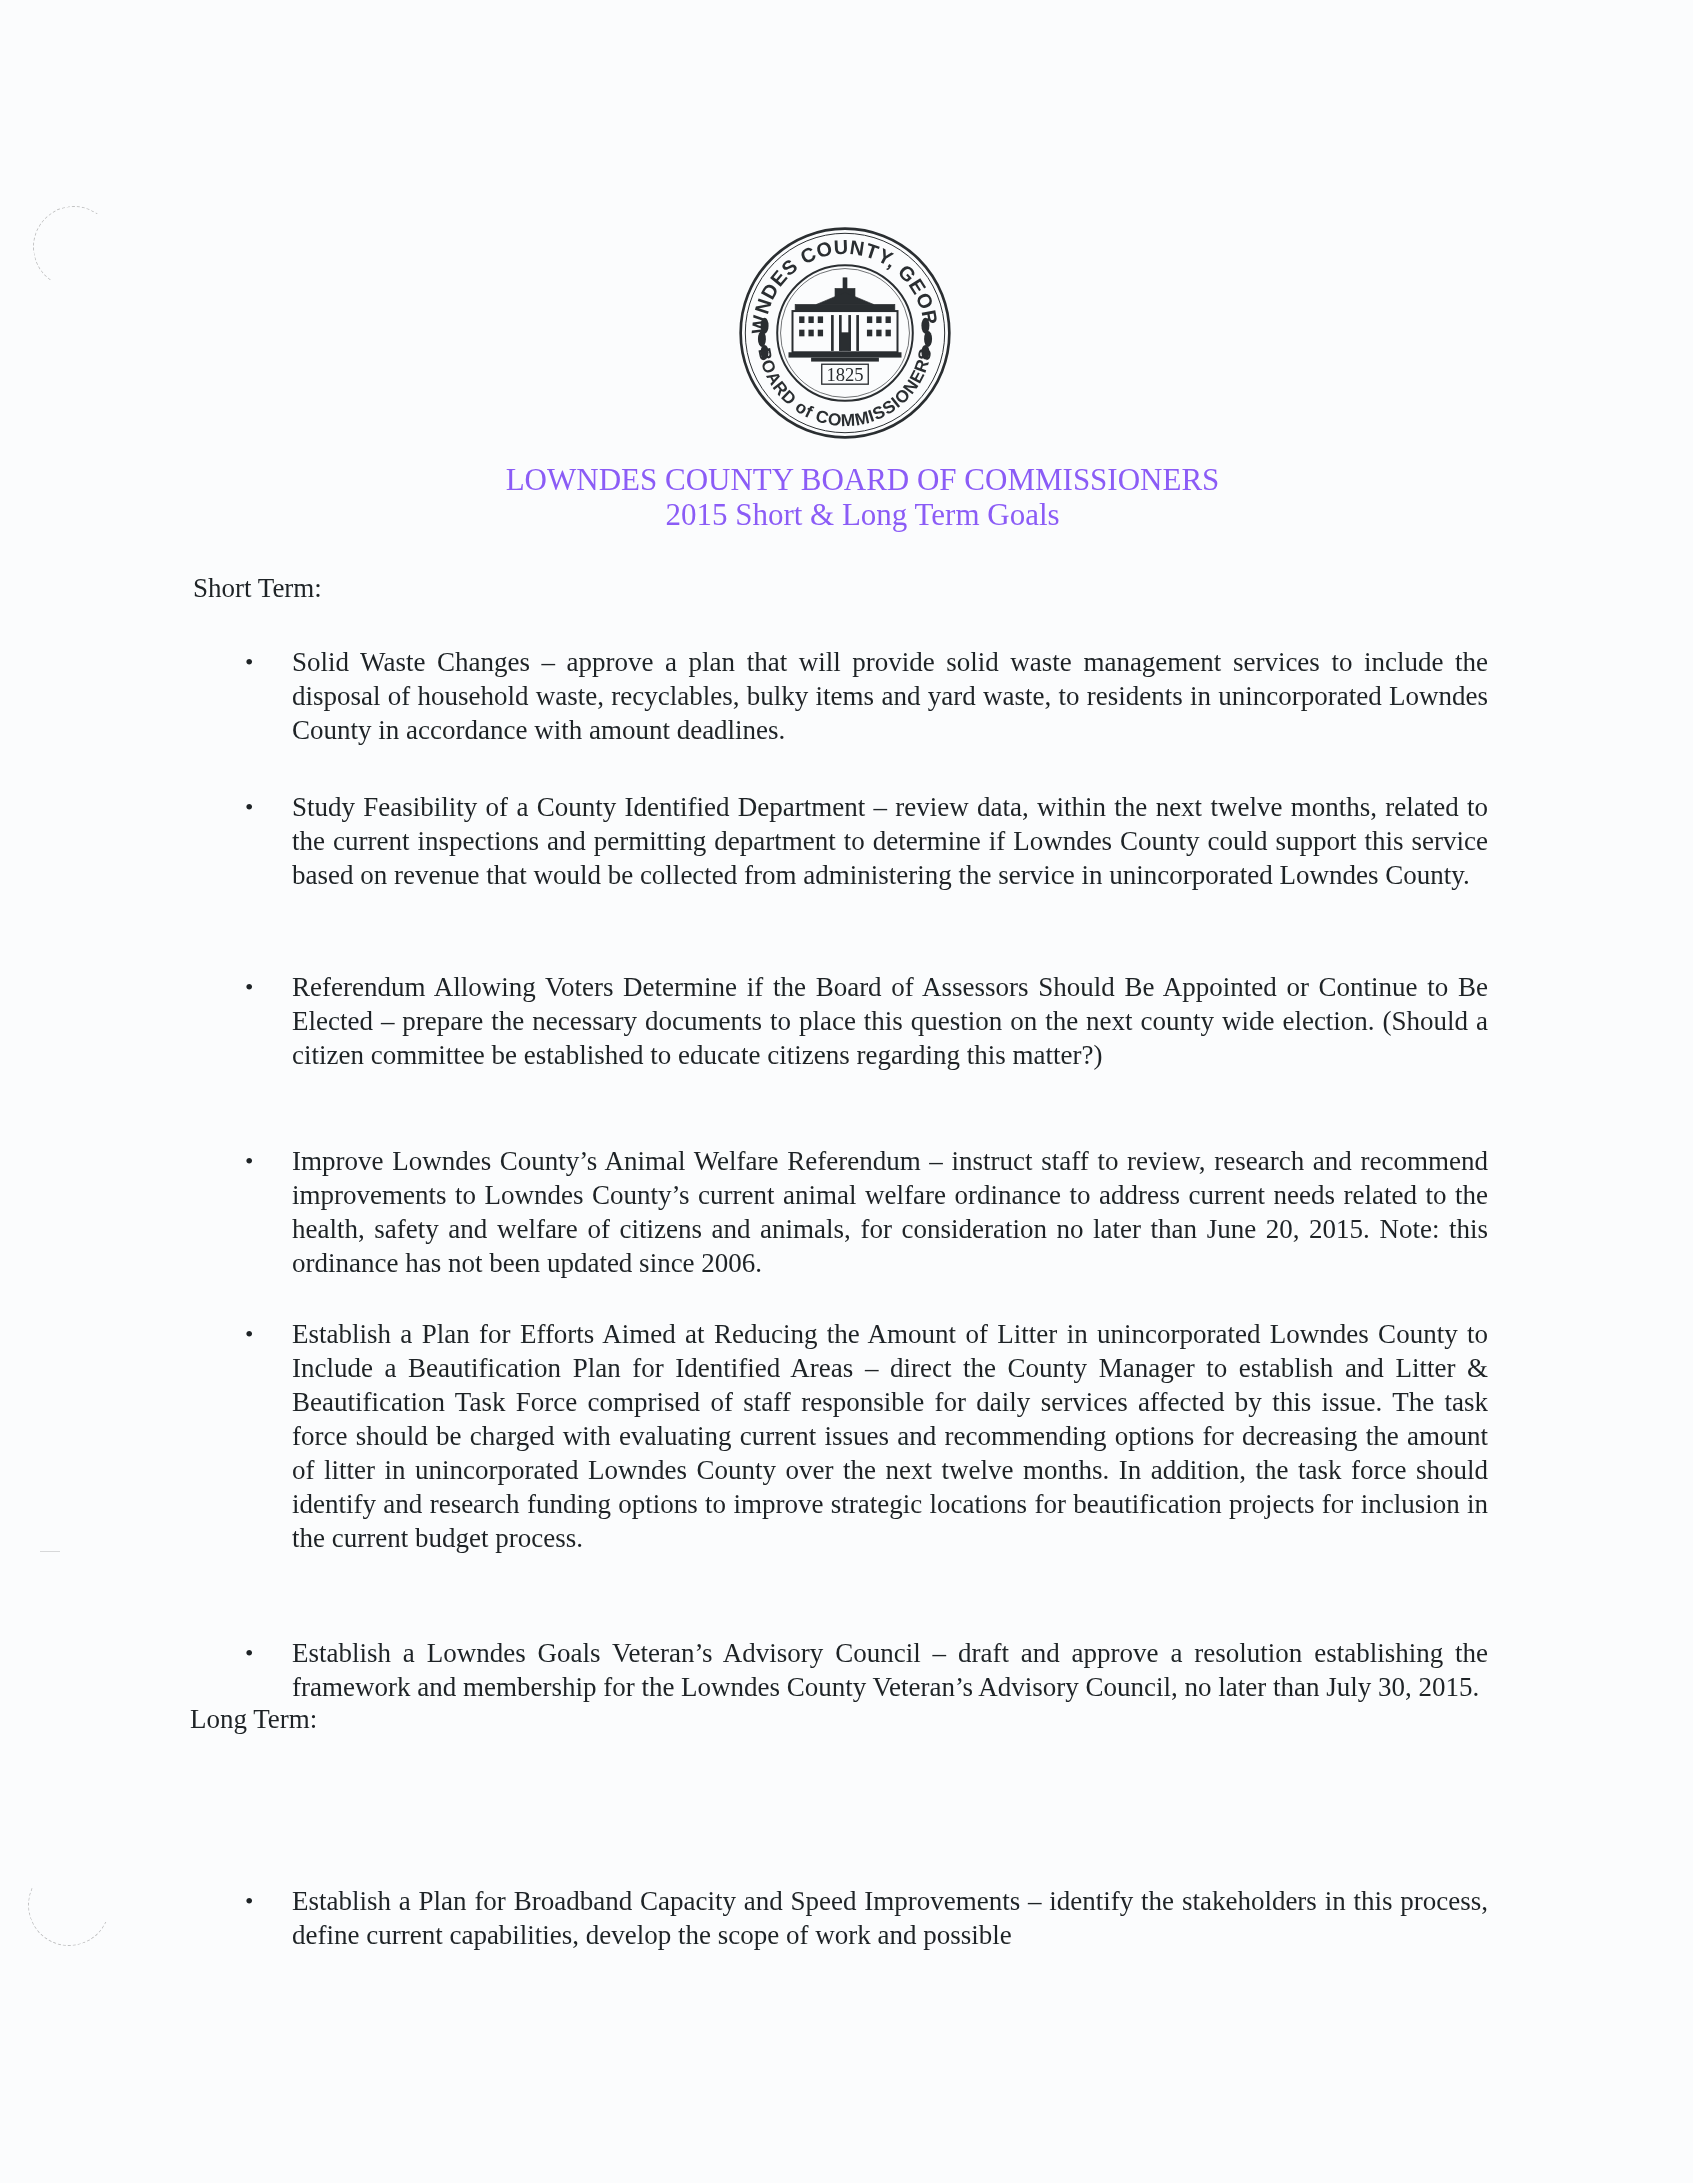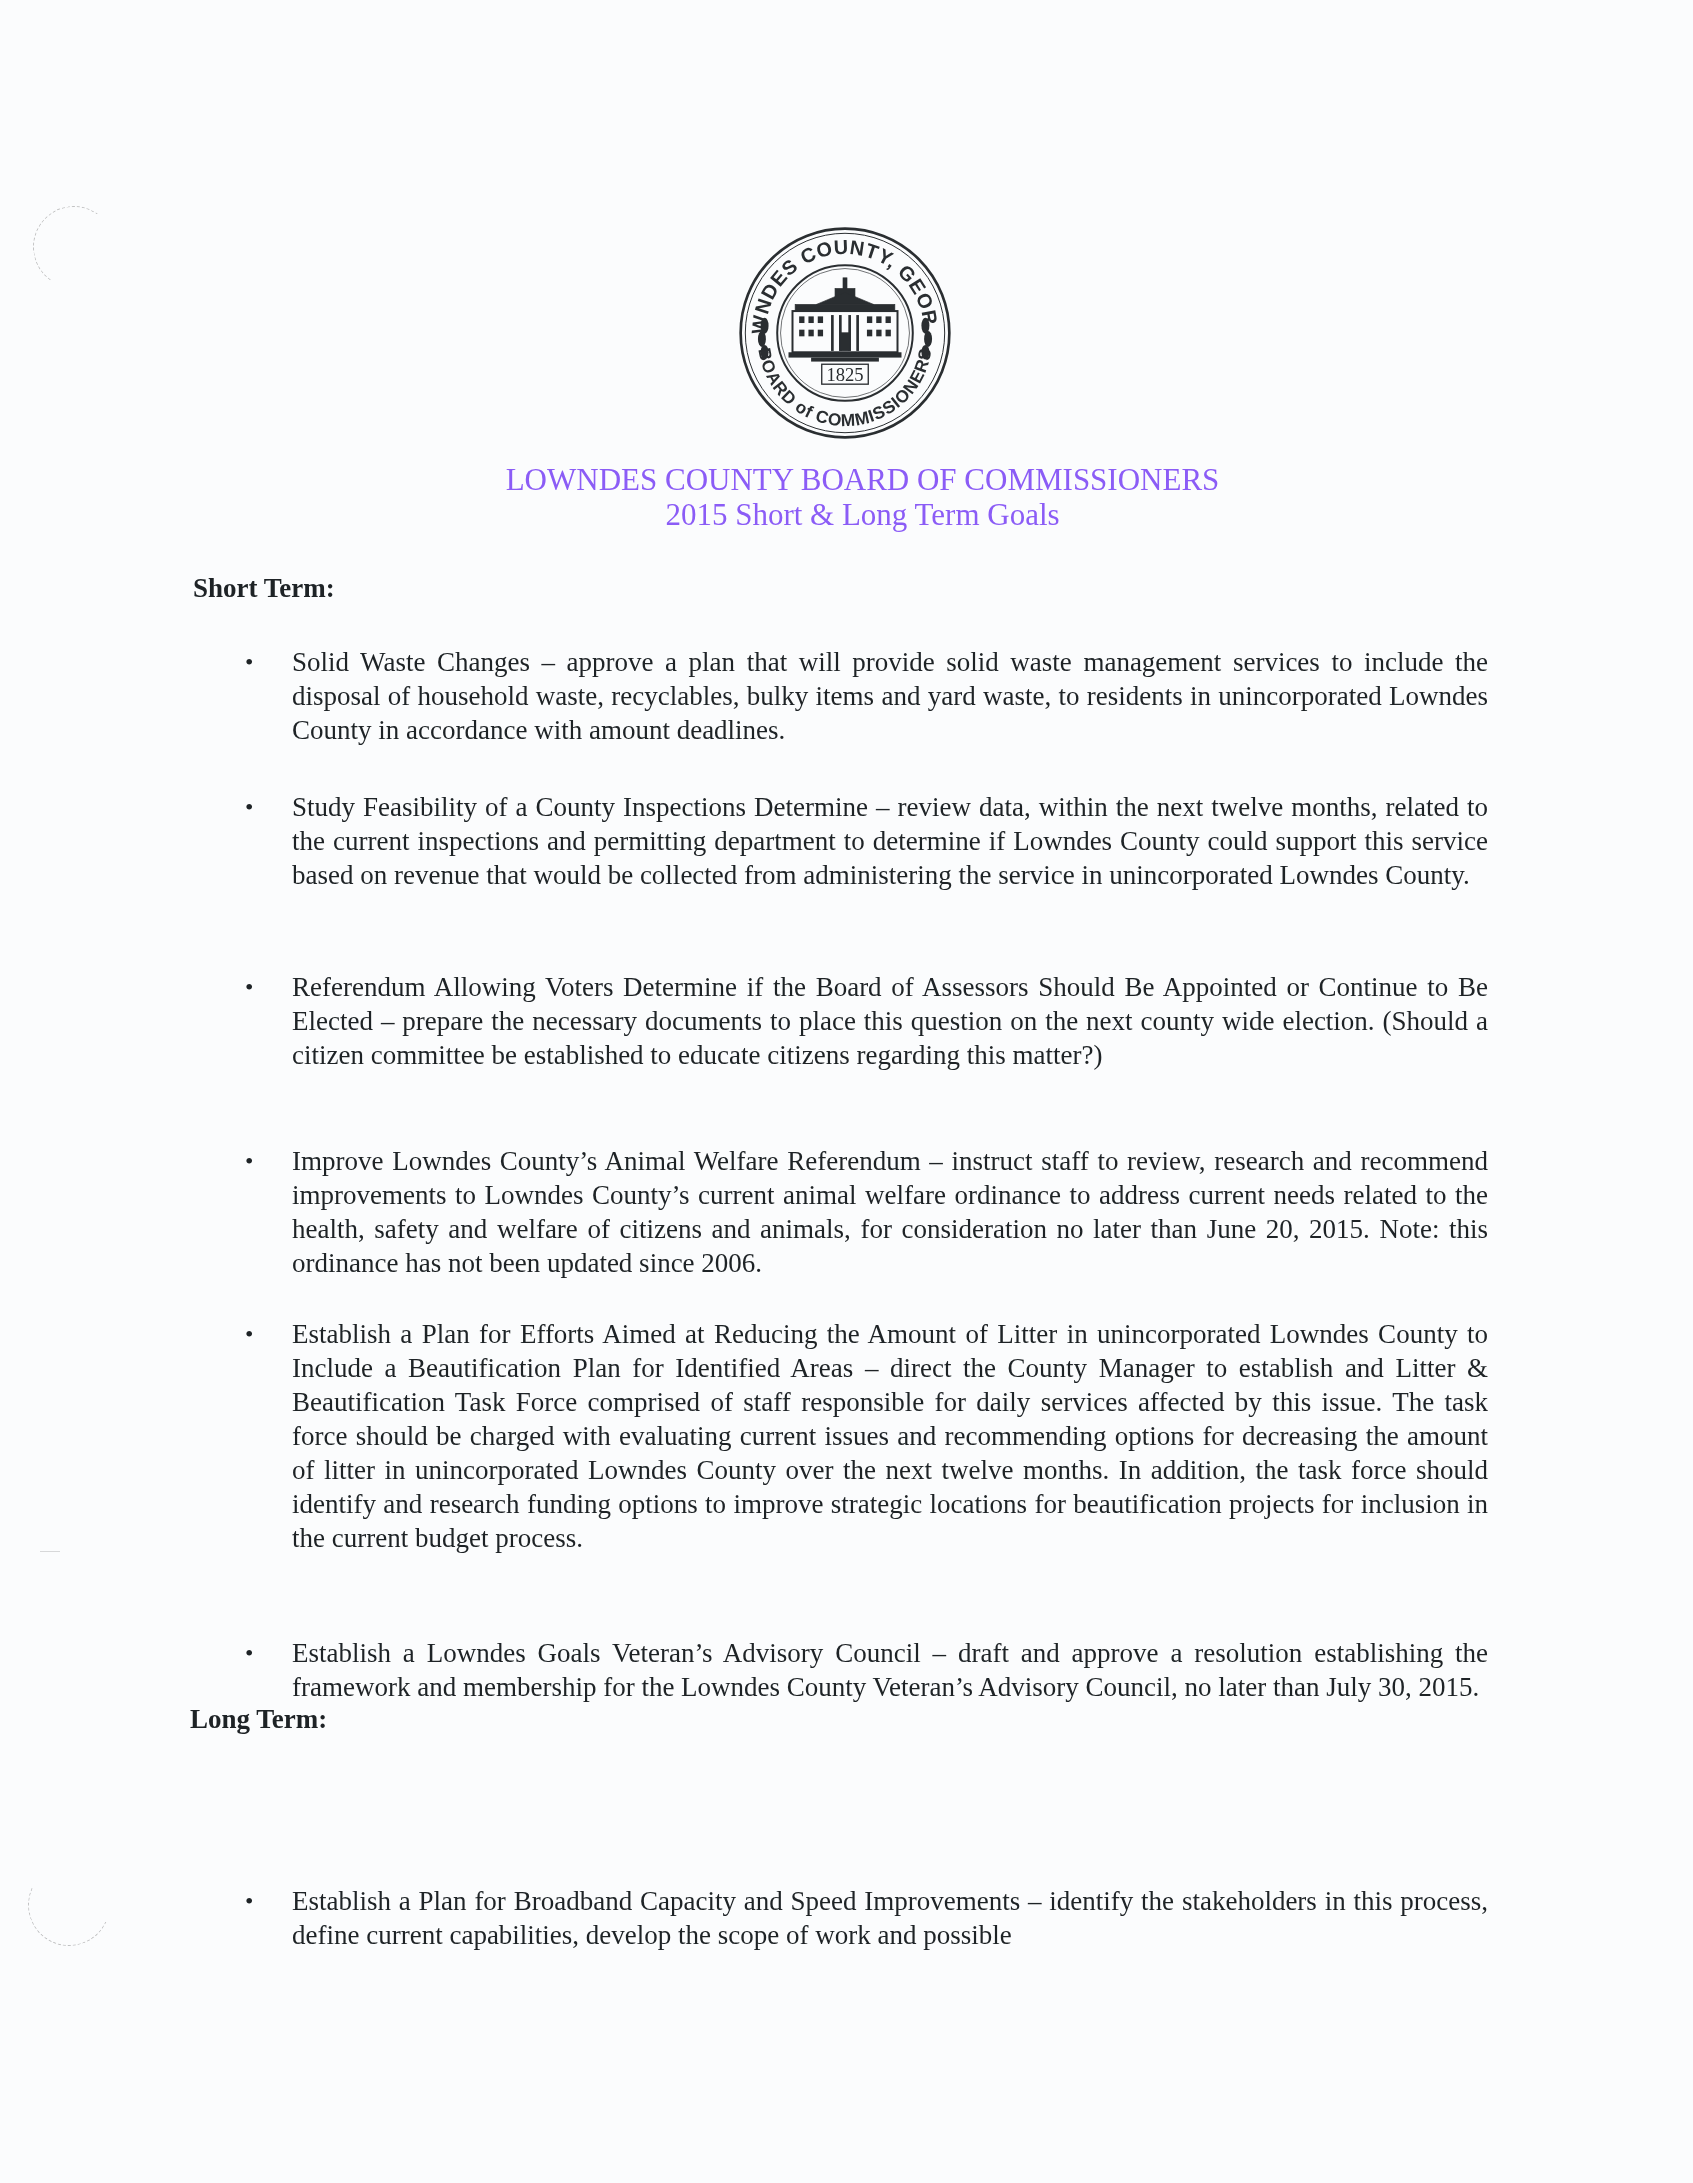--- a/index.html
+++ b/index.html
@@ -27,21 +27,21 @@
   .header {
     position: absolute; left: 16px; width: 1693px; text-align: center;
     font-size: 31px; line-height: 35px; letter-spacing: 0px;
     color: #8b5cf6;
   }
   .header.l1 { top: 462px; }
   .header.l2 { top: 497px; }
 
   .section-heading {
     position: absolute; left: 193px;
-    font-weight: bold; font-size: 27px; line-height: 35px;
+    font-weight: normal; font-size: 27px; line-height: 35px;
   }
   .section-heading.short { top: 571px; }
   .section-heading.long  { top: 1702px; left: 190px; }
 
   .goal {
     position: absolute; left: 292px; width: 1196px;
     font-size: 27px; line-height: 34px;
     text-align: justify;
   }
   .goal .bullet {
@@ -119,21 +119,21 @@
 
 <div class="section-heading short">Short Term:</div>
 
 <div class="goal" style="top:645px">
   <span class="bullet">•</span>
   <b>Solid Waste Changes</b><span> – </span><span>approve a plan that will provide solid waste management services to include the disposal of household waste, recyclables, bulky items and yard waste, to residents in unincorporated Lowndes County in accordance with amount deadlines.</span>
 </div>
 
 <div class="goal" style="top:790px">
   <span class="bullet">•</span>
-  <b>Study Feasibility of a County Inspections Determine</b><span> – </span><span>review data, within the next twelve months, related to the current inspections and permitting department to determine if Lowndes County could support this service based on revenue that would be collected from administering the service in unincorporated Lowndes County.</span>
+  <b>Study Feasibility of a County Identified Department</b><span> – </span><span>review data, within the next twelve months, related to the current inspections and permitting department to determine if Lowndes County could support this service based on revenue that would be collected from administering the service in unincorporated Lowndes County.</span>
 </div>
 
 <div class="goal" style="top:970px">
   <span class="bullet">•</span>
   <b>Referendum Allowing Voters Determine if the Board of Assessors Should Be Appointed or Continue to Be Elected</b><span> – </span><span>prepare the necessary documents to place this question on the next county wide election. (Should a citizen committee be established to educate citizens regarding this matter?)</span>
 </div>
 
 <div class="goal" style="top:1144px">
   <span class="bullet">•</span>
   <b>Improve Lowndes County’s Animal Welfare Referendum</b><span> – </span><span>instruct staff to review, research and recommend improvements to Lowndes County’s current animal welfare ordinance to address current needs related to the health, safety and welfare of citizens and animals, for consideration no later than June 20, 2015.  Note: this ordinance has not been updated since 2006.</span>

